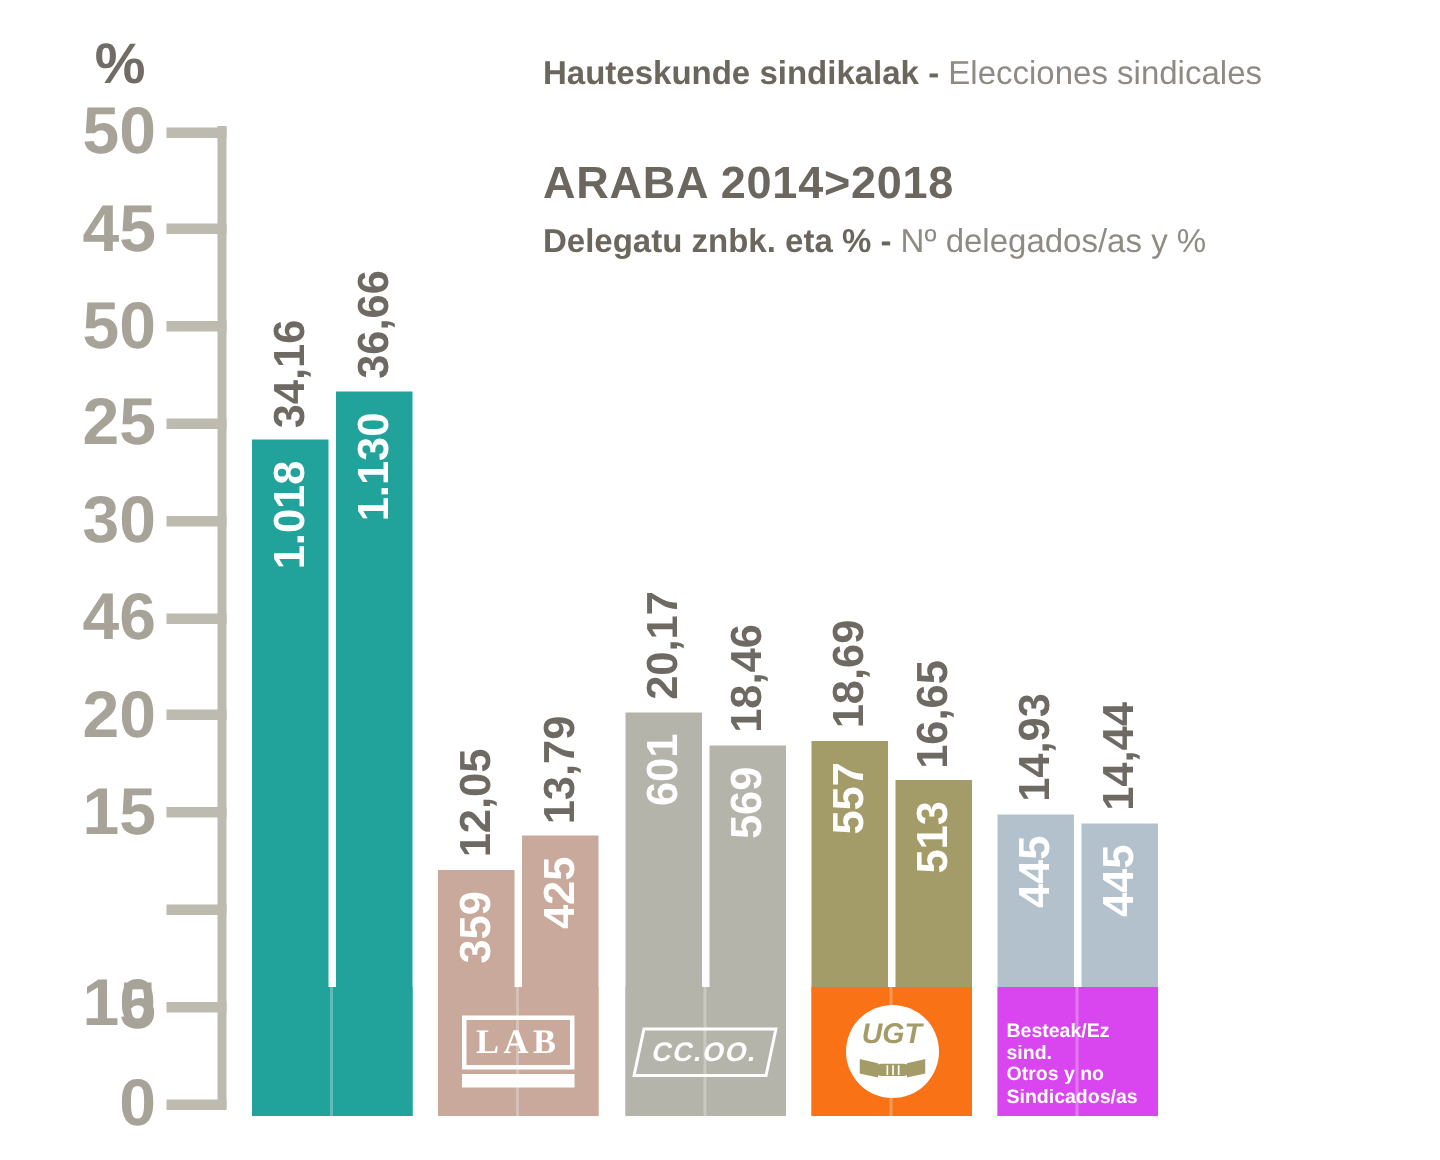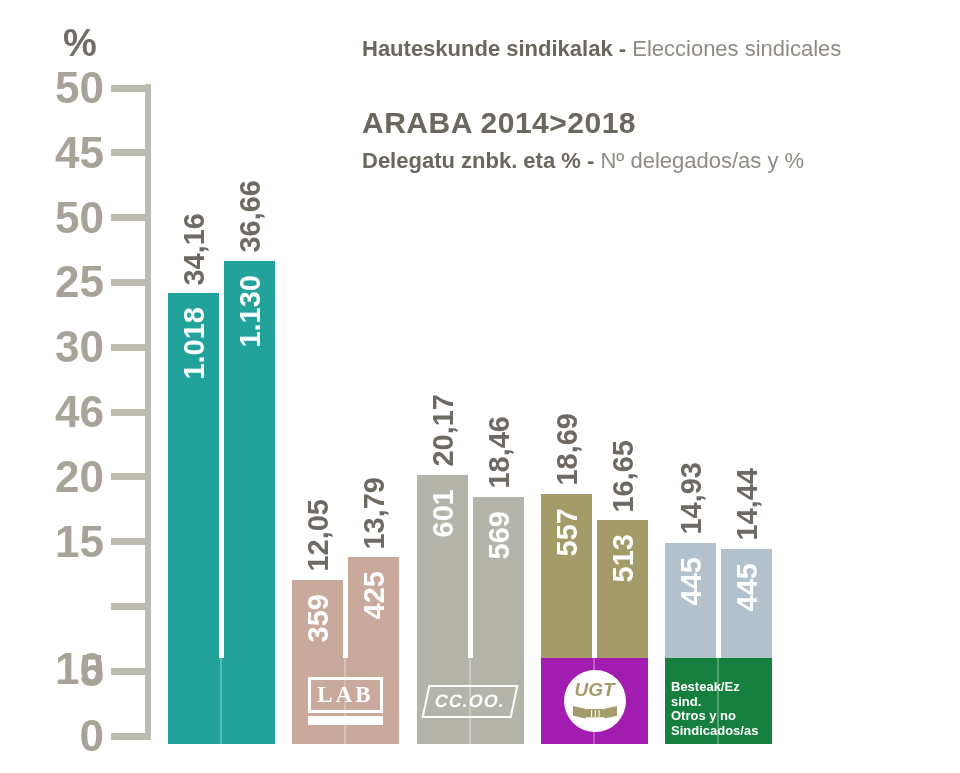--- a/index.html
+++ b/index.html
@@ -141,21 +141,21 @@
       </div>
       <div class="group" style="left: 541px;">
         <div class="bar" style="left: 0px; top: 493.778px; height: 250.222px; background: rgb(163, 156, 105);">
           <div class="pct-label">18,69</div>
           <div class="del-label">557</div>
         </div>
         <div class="bar" style="left: 56px; top: 520.216px; height: 223.784px; background: rgb(163, 156, 105);">
           <div class="pct-label">16,65</div>
           <div class="del-label">513</div>
         </div>
-        <div class="logo-zone" style="background: #a21caf;">
+        <div class="logo-zone" style="background: #f97316;">
           <div class="zone-split"></div>
           <div class="ugt-circle">
             <div class="ugt-text" style="color: rgb(163, 156, 105);">UGT</div>
             <svg viewBox="0 0 64 30" width="44" height="21">
               <polygon points="0,7 18,11 18,25 0,21" fill="#a39c69"></polygon>
               <polygon points="64,7 46,11 46,25 64,21" fill="#a39c69"></polygon>
               <rect x="15" y="11.5" width="34" height="12" rx="6" fill="#a39c69"></rect>
               <line x1="27" y1="13" x2="27" y2="22.5" stroke="#ffffff" stroke-width="1.6"></line>
               <line x1="32.5" y1="13" x2="32.5" y2="22.5" stroke="#ffffff" stroke-width="1.6"></line>
               <line x1="38" y1="13" x2="38" y2="22.5" stroke="#ffffff" stroke-width="1.6"></line>
@@ -165,21 +165,21 @@
       </div>
       <div class="group" style="left: 665px;">
         <div class="bar" style="left: 0px; top: 542.507px; height: 201.493px; background: rgb(179, 193, 205);">
           <div class="pct-label">14,93</div>
           <div class="del-label">445</div>
         </div>
         <div class="bar" style="left: 56px; top: 548.858px; height: 195.142px; background: rgb(179, 193, 205);">
           <div class="pct-label">14,44</div>
           <div class="del-label">445</div>
         </div>
-        <div class="logo-zone besteak" style="background: #15803d;">
+        <div class="logo-zone besteak" style="background: #d946ef;">
           <div class="zone-split"></div>
           <div>
             <div>Besteak/Ez sind.</div>
             <div>Otros y  no</div>
             <div>Sindicados/as</div>
           </div>
         </div>
       </div>
     </div>
 </div>

